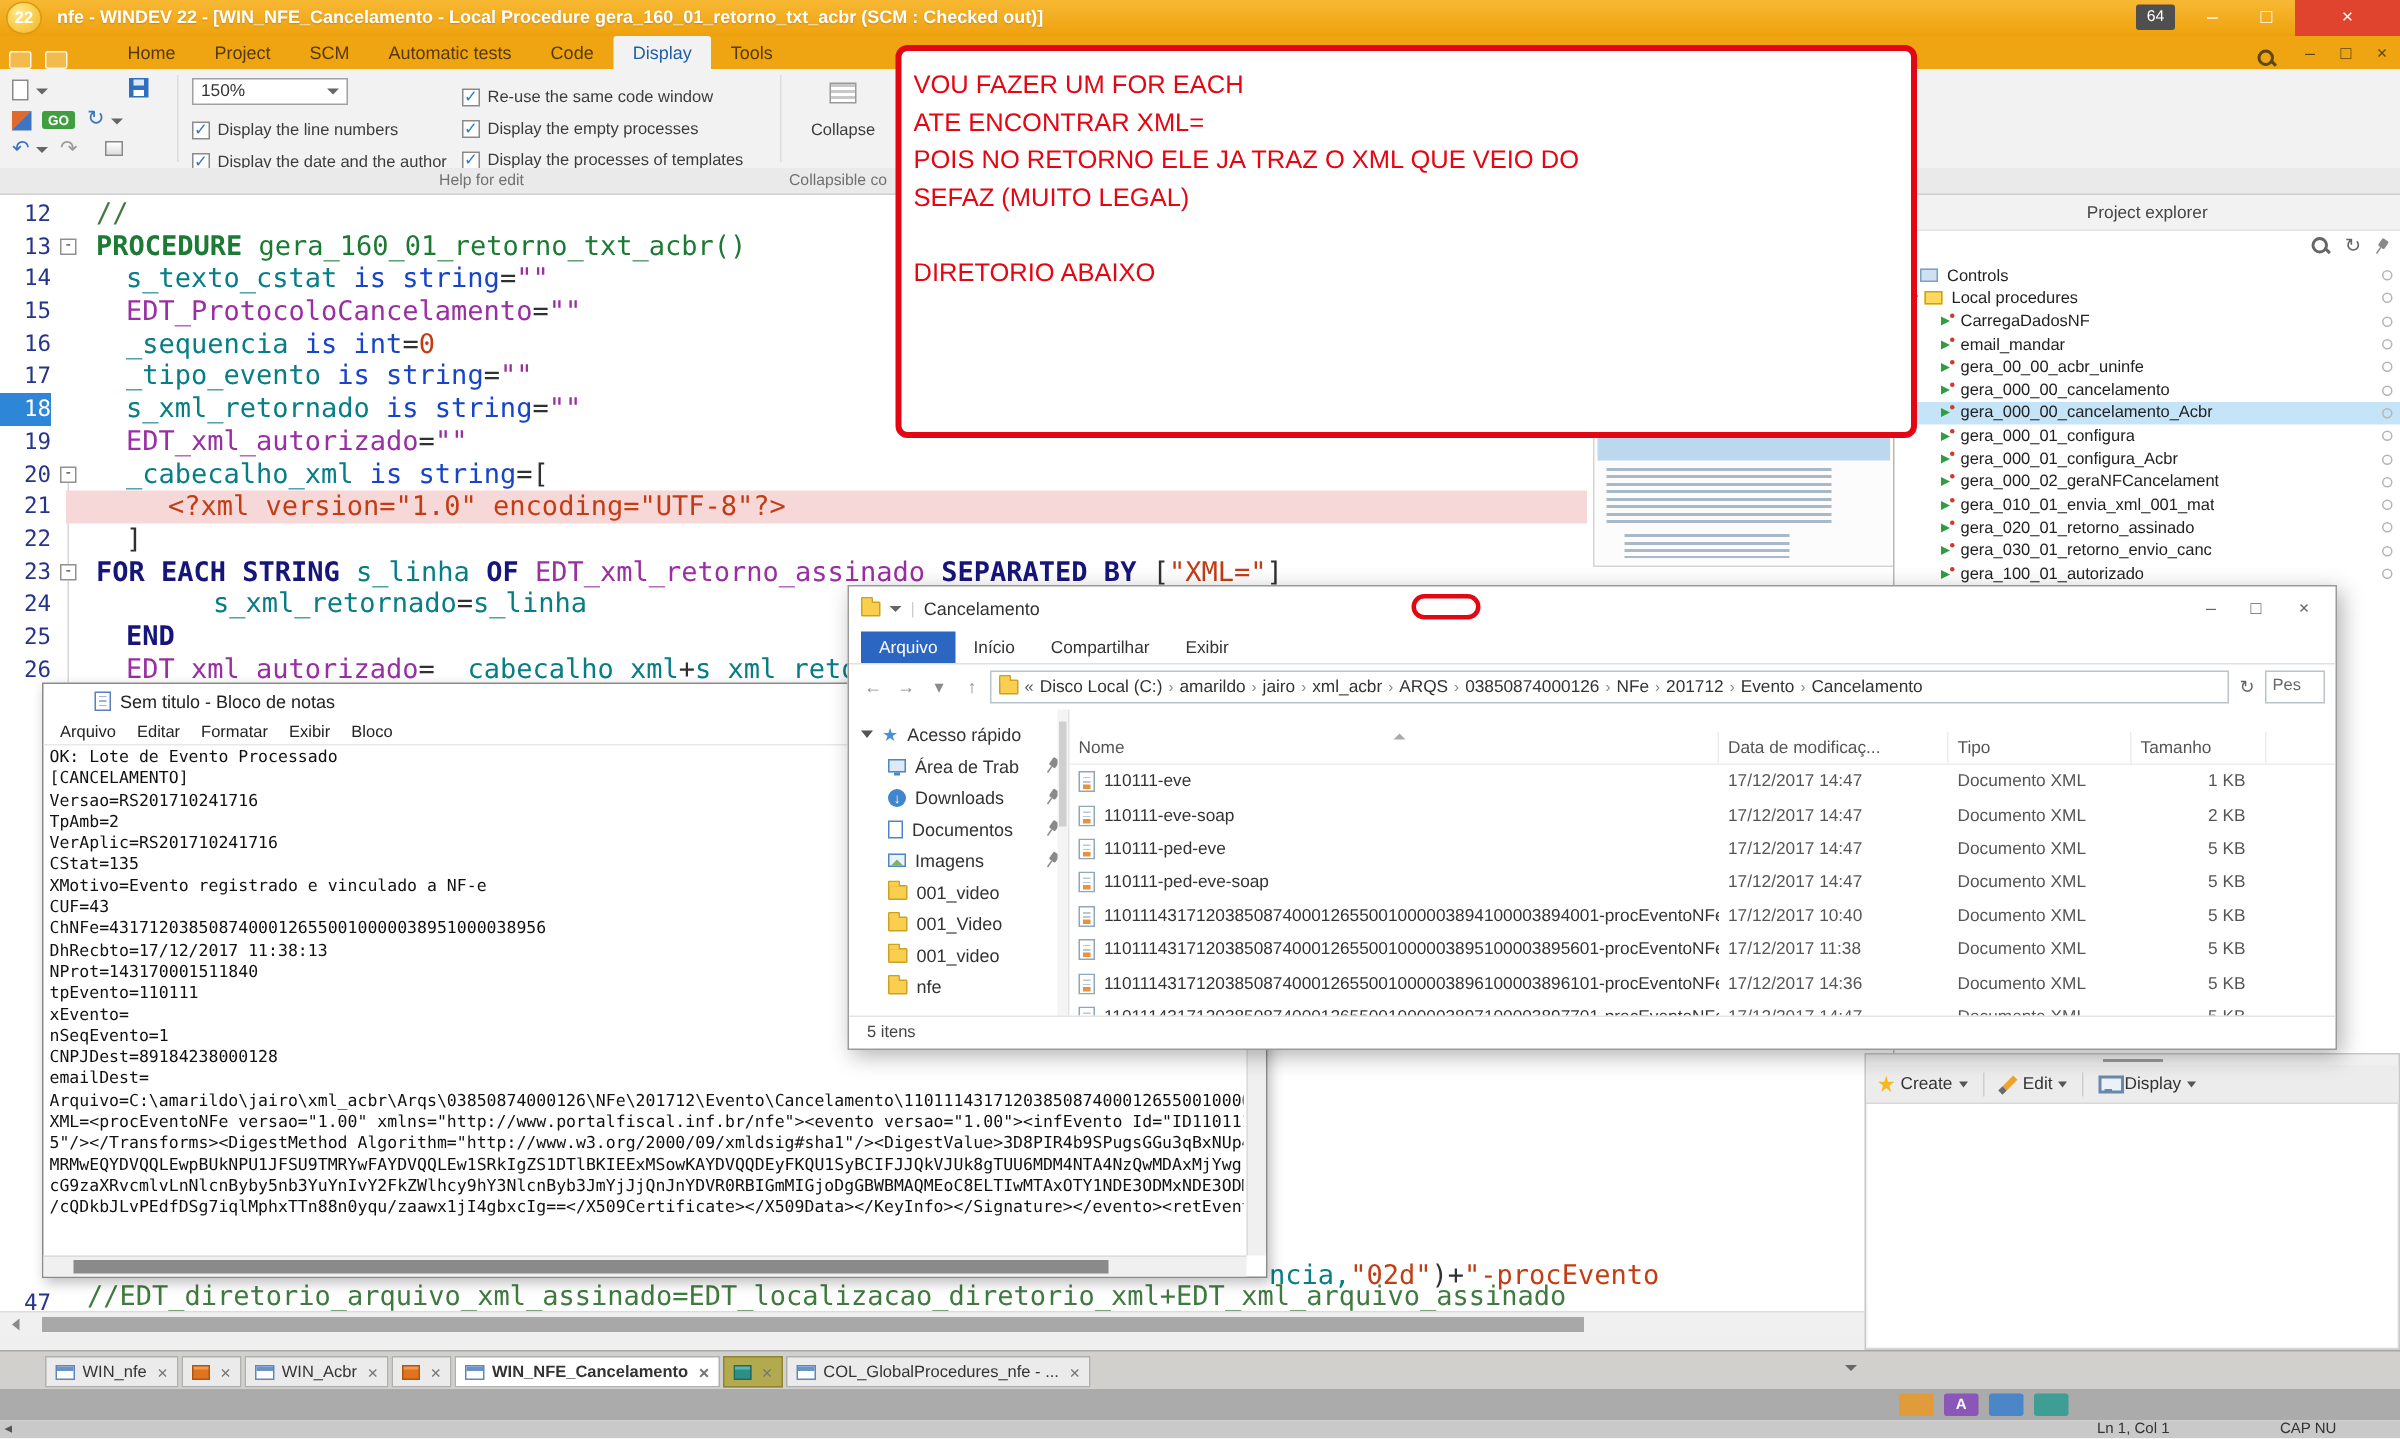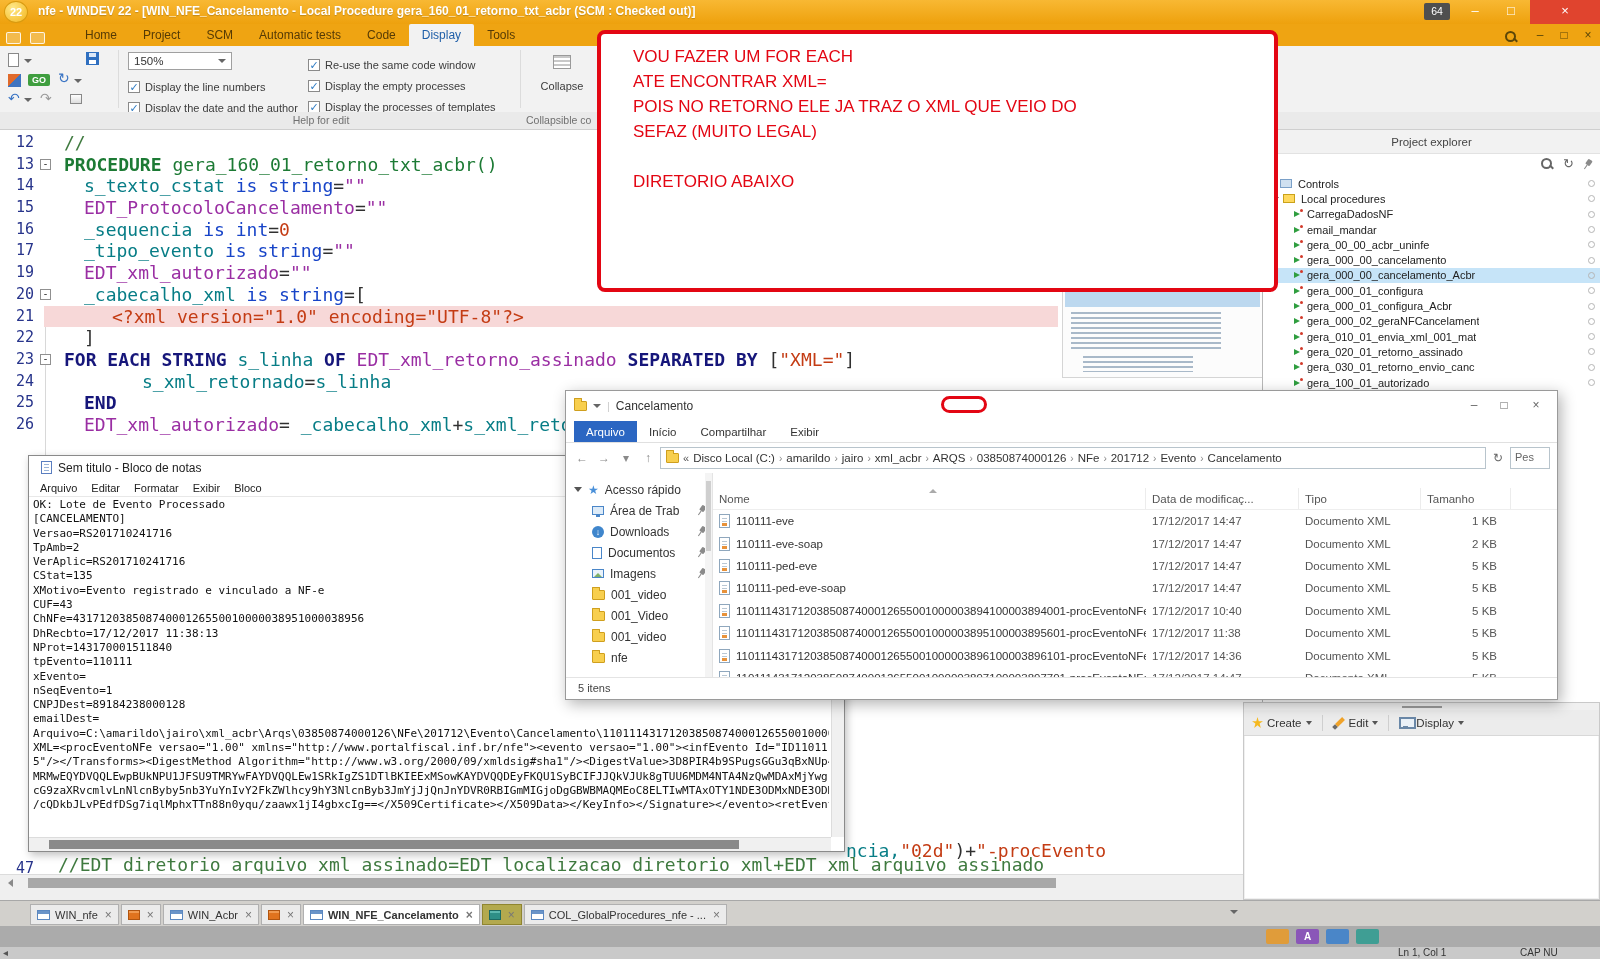--- a/index.html
+++ b/index.html
@@ -17,21 +17,21 @@
     text-shadow:0 1px 1px rgba(0,0,0,.2); white-space:nowrap; }
   #badge64 { position:absolute; left:1424px; top:3px; width:26px; height:17px; background:#4f4f4f;
     color:#fff; font-size:10.5px; text-align:center; line-height:17px; border-radius:2px; }
   .tb-btn { position:absolute; top:0; width:34px; height:24px; text-align:center; line-height:22px;
     color:#fff; font-size:13px; cursor:default; }
   #tb-min{left:1458px} #tb-max{left:1494px}
   #tb-close{left:1530px; width:70px; background:#e0442e;}
 
   
   #tabrow { position:absolute; left:0; top:24px; width:1600px; height:22px; background:#efa412;
-    display:flex; align-items:center; }
+    display:flex; align-items:flex-end; }
   .mini-ic { width:15px; height:12px; border:1px solid rgba(255,255,255,.85); margin:5px 3px 0 6px;
     background:rgba(255,255,255,.25); border-radius:2px; }
   #ribbon-tabs { display:flex; margin-left:24px; }
   .rtab { padding:0 13px; line-height:22px; font-size:12px; color:#553a05; white-space:nowrap; }
   .rtab.active { background:#f2f2f2; color:#1f5fa8; border-radius:2px 2px 0 0; }
   #tabrow-spacer { flex:1; }
   .mag { position:relative; width:14px; height:14px; display:inline-block; }
   .mag::before { content:""; position:absolute; left:1px; top:1px; width:7px; height:7px;
     border:2px solid #5c4708; border-radius:50%; }
   .mag::after { content:""; position:absolute; left:9px; top:9px; width:5px; height:2px;
@@ -200,21 +200,21 @@
   #tile3{background:#4a86c8} #tile4{background:#3f9e94}
   #bottomstrip { position:absolute; left:0; top:947px; width:1600px; height:12px; background:#c9c9c9;
     font-size:10px; color:#333; }
   #bs-arrow { position:absolute; left:3px; top:0; line-height:12px; color:#555; }
   #bs-lncol { position:absolute; left:1398px; top:0; line-height:12px; }
   #bs-caps { position:absolute; left:1520px; top:0; line-height:12px; }
 
   
   #notepad { position:absolute; left:28px; top:455px; width:817px; height:397px; background:#fff;
     border:1px solid #8a8a8a; z-index:20; box-shadow:2px 3px 8px rgba(0,0,0,.25); }
-  #np-title { height:23px; display:flex; align-items:center; padding-left:12px; gap:6px; font-size:12px; color:#222; }
+  #np-title { height:23px; display:flex; align-items:center; padding-left:0; gap:6px; font-size:12px; color:#222;margin-left:34px; }
   .np-icon { position:relative; width:11px; height:13px; background:#fff; border:1px solid #5a7ec0; }
   .np-icon::after { content:""; position:absolute; left:2px; top:2px; right:2px; height:7px;
     background:repeating-linear-gradient(180deg,#9ab4d8 0 1px,transparent 1px 3px); }
   #np-menu { height:18px; display:flex; align-items:center; padding-left:4px;
     border-bottom:1px solid #e8e8e8; font-size:11px; color:#222; }
   .np-mi { padding:0 7px; }
   #np-text { position:absolute; left:4px; top:42px; right:15px; bottom:15px; overflow:hidden;
     font-family:"DejaVu Sans Mono",monospace; font-size:11px; line-height:14.3px; white-space:pre; color:#111; }
   .np-line { height:14.3px; }
   #np-vscroll { position:absolute; right:0; top:41px; width:13px; bottom:14px; background:#f0f0f0;
@@ -287,21 +287,21 @@
   .fname { font-size:11.5px; color:#333; overflow:hidden; white-space:nowrap; }
   .ex-c { font-size:11.5px; color:#555; padding-left:6px; white-space:nowrap; overflow:hidden; }
   .ex-c.right { text-align:right; padding-right:14px; }
   #ex-status { position:absolute; left:0; bottom:0; right:0; height:22px; border-top:1px solid #e4e4e4;
     font-size:11px; color:#444; line-height:21px; padding-left:12px; }
 
   
   #redoval { position:absolute; left:941px; top:396px; width:46px; height:17px; border:3px solid #e30613;
     border-radius:9px; background:#fff; z-index:40; }
   #annotation { position:absolute; left:597px; top:30px; width:681px; height:262px; background:#fff;
-    border:4px solid #e30613; border-radius:8px; z-index:15; padding:10px 32px; }
+    border:4px solid #e30613; border-radius:8px; z-index:15; padding:10px 8px; }
   .ann-line { height:25px; line-height:25px; font-size:17px; color:#e30613; white-space:nowrap; }
 </style>
 </head>
 <body>
 
 <div id="app">
 
   <div id="titlebar">
     <div id="logo"><span>22</span></div>
     <span id="wintitle">nfe - WINDEV 22 - [WIN_NFE_Cancelamento - Local Procedure gera_160_01_retorno_txt_acbr (SCM : Checked out)]</span>
@@ -384,20 +384,21 @@
 
   <div id="code">
     <div id="code-guide"></div>
     <div id="code-lines">
         <div class="cl"><span class="cl-num">12</span><span class="cl-text" style="padding-left: 10px;"><span class="c-cmt">//</span></span></div>
         <div class="cl"><span class="cl-num">13</span><span class="cl-fold">-</span><span class="cl-text" style="padding-left: 10px;"><span class="c-kwg">PROCEDURE </span><span class="c-proc">gera_160_01_retorno_txt_acbr()</span></span></div>
         <div class="cl"><span class="cl-num">14</span><span class="cl-text" style="padding-left: 30px;"><span class="c-var">s_texto_cstat </span><span class="c-kw">is string</span><span class="c-op">=</span><span class="c-str2">""</span></span></div>
         <div class="cl"><span class="cl-num">15</span><span class="cl-text" style="padding-left: 30px;"><span class="c-glob">EDT_ProtocoloCancelamento</span><span class="c-op">=</span><span class="c-str2">""</span></span></div>
         <div class="cl"><span class="cl-num">16</span><span class="cl-text" style="padding-left: 30px;"><span class="c-var">_sequencia </span><span class="c-kw">is int</span><span class="c-op">=</span><span class="c-num">0</span></span></div>
         <div class="cl"><span class="cl-num">17</span><span class="cl-text" style="padding-left: 30px;"><span class="c-var">_tipo_evento </span><span class="c-kw">is string</span><span class="c-op">=</span><span class="c-str2">""</span></span></div>
+        <div class="cl"><span class="cl-num numhl">18</span><span class="cl-text" style="padding-left: 30px;"><span class="c-var">s_xml_retornado </span><span class="c-kw">is string</span><span class="c-op">=</span><span class="c-str2">""</span></span></div>
         <div class="cl"><span class="cl-num">19</span><span class="cl-text" style="padding-left: 30px;"><span class="c-glob">EDT_xml_autorizado</span><span class="c-op">=</span><span class="c-str2">""</span></span></div>
         <div class="cl"><span class="cl-num">20</span><span class="cl-fold">-</span><span class="cl-text" style="padding-left: 30px;"><span class="c-var">_cabecalho_xml </span><span class="c-kw">is string</span><span class="c-op">=[</span></span></div>
         <div class="cl hl"><span class="cl-num">21</span><span class="cl-text" style="padding-left: 58px;"><span class="c-str">&lt;?xml version="1.0" encoding="UTF-8"?&gt;</span></span></div>
         <div class="cl"><span class="cl-num">22</span><span class="cl-text" style="padding-left: 30px;"><span class="c-op">]</span></span></div>
         <div class="cl"><span class="cl-num">23</span><span class="cl-fold">-</span><span class="cl-text" style="padding-left: 10px;"><span class="c-kwb">FOR EACH STRING </span><span class="c-var">s_linha </span><span class="c-kwb">OF </span><span class="c-glob">EDT_xml_retorno_assinado </span><span class="c-kwb">SEPARATED BY </span><span class="c-op">[</span><span class="c-str">"XML="</span><span class="c-op">]</span></span></div>
         <div class="cl"><span class="cl-num">24</span><span class="cl-text" style="padding-left: 88px;"><span class="c-var">s_xml_retornado</span><span class="c-op">=</span><span class="c-var">s_linha</span></span></div>
         <div class="cl"><span class="cl-num">25</span><span class="cl-text" style="padding-left: 30px;"><span class="c-kwb">END</span></span></div>
         <div class="cl"><span class="cl-num">26</span><span class="cl-text" style="padding-left: 30px;"><span class="c-glob">EDT_xml_autorizado</span><span class="c-op">= </span><span class="c-var">_cabecalho_xml</span><span class="c-op">+</span><span class="c-var">s_xml_retornado</span></span></div>
       </div>
     <div id="frag46"><span class="c-var">ncia,</span><span class="c-str">"02d"</span><span class="c-op">)+</span><span class="c-str">"-procEvento</span></div>

